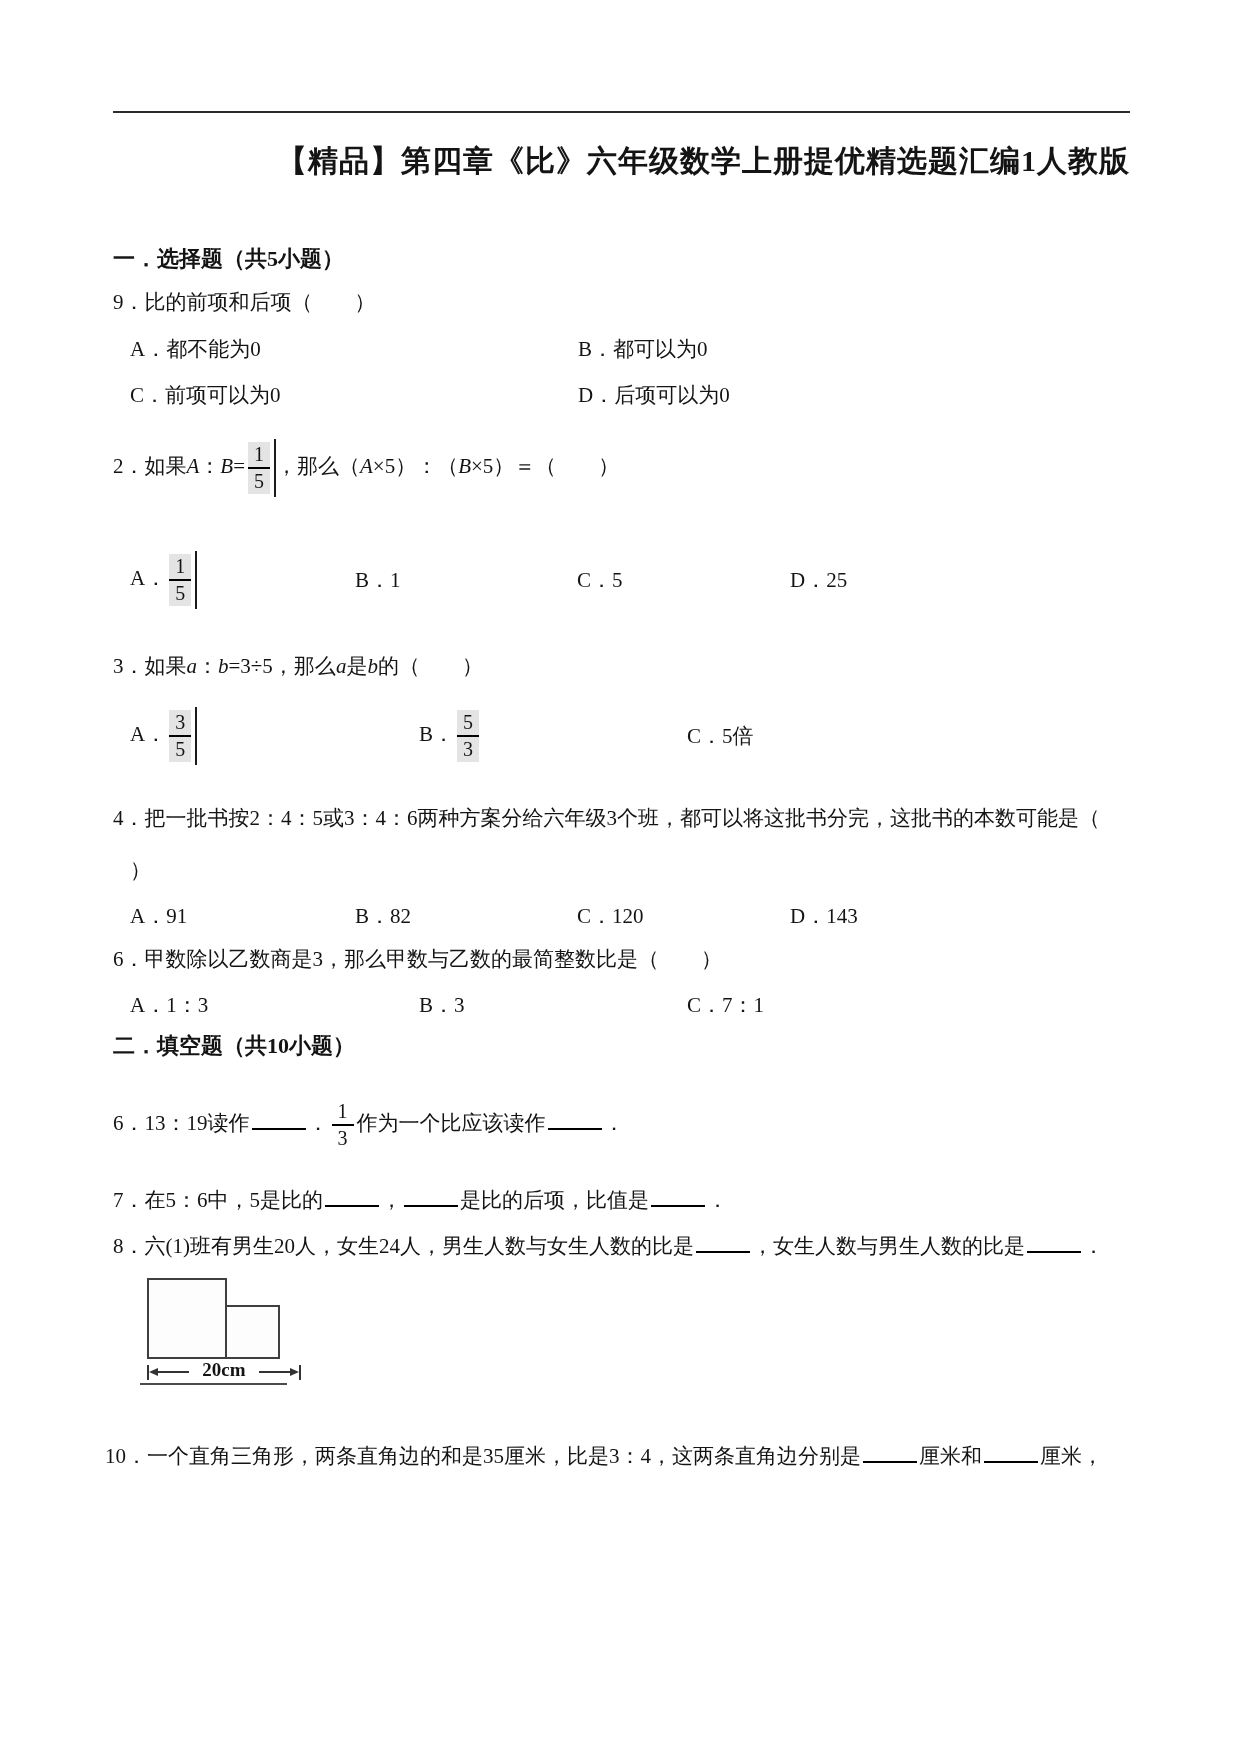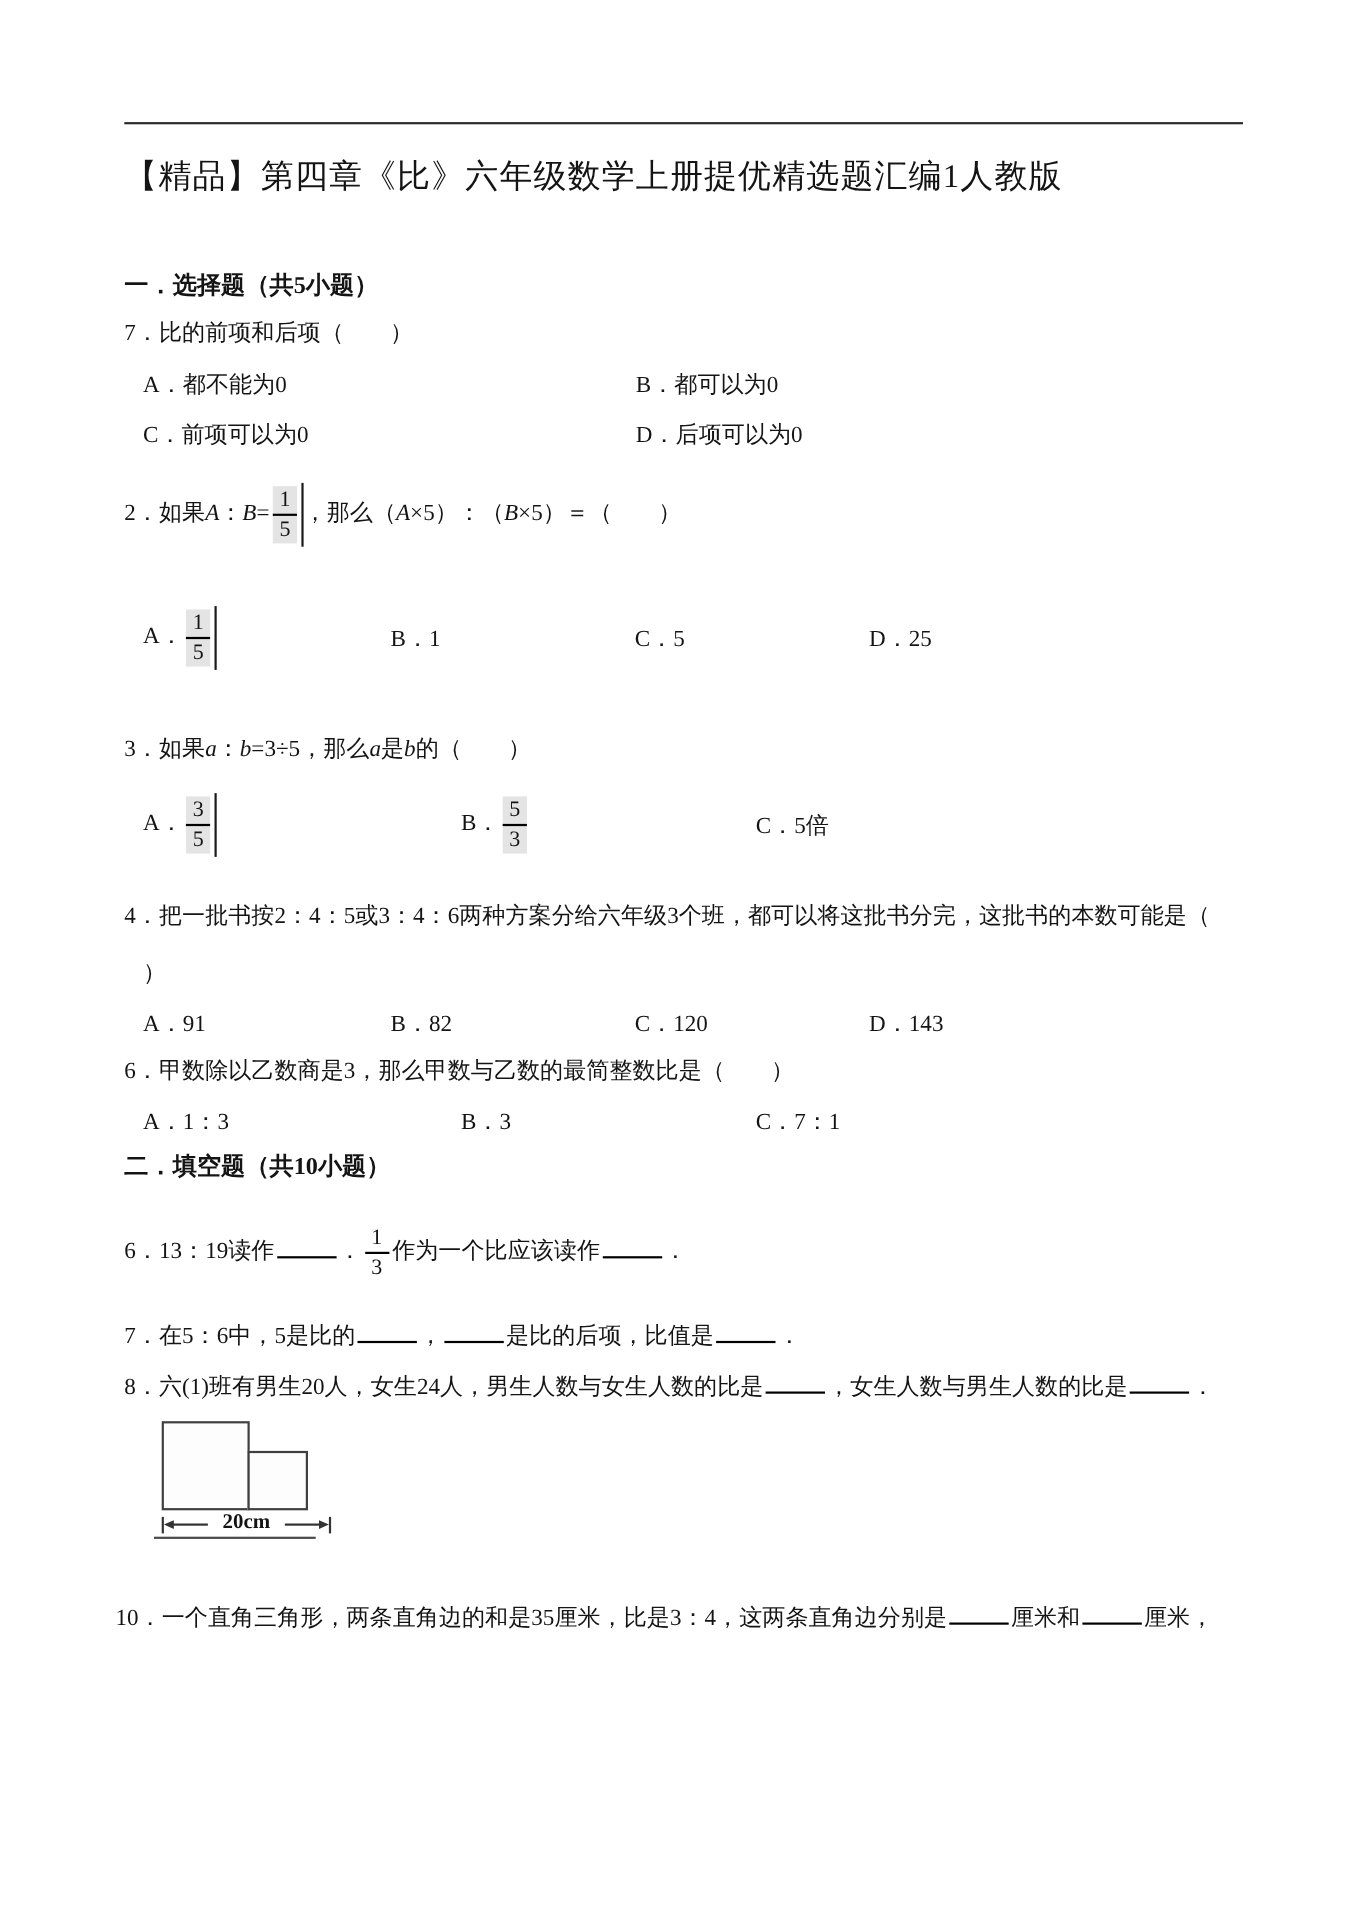--- a/index.html
+++ b/index.html
@@ -3,33 +3,33 @@
 <meta charset="utf-8">
 <style>
   * { margin:0; padding:0; box-sizing:border-box; }
   html,body { background:#888; }
   body { font-family:"Liberation Serif","DejaVu Serif",serif; color:#141414; }
   .page { position:relative; width:1241px; height:1754px; background:#ffffff; margin:0 auto; overflow:hidden; }
   .content { margin-left:113px; margin-right:111px; }
 
   .top-rule { margin-top:111px; width:1017px; border-top:2px solid #2b2b2b; }
 
-  .title { margin-top:26px; text-align:left; font-size:30px; font-weight:normal; line-height:44px; letter-spacing:1px; }
+  .title { margin-top:26px; text-align:right; font-size:30px; font-weight:bold; line-height:44px; letter-spacing:1px; }
 
   .sec-heading { font-size:22px; font-weight:bold; line-height:26px; }
   .sec1 { margin-top:63px; }
   .sec2 { margin-top:16px; }
 
   .q { font-size:21px; line-height:26px; white-space:nowrap; }
   .var { font-style:italic; font-family:"Liberation Serif",serif; }
   .sup { font-size:13px; vertical-align:super; font-style:italic; }
 
   .q1 { margin-top:17px; }
   .q2 { margin-top:32px; }
-  .q3 { margin-top:56px; }
+  .q3 { margin-top:42px; }
   .q4l1 { margin-top:38px; }
   .q4l2 { margin-top:26px; padding-left:17px; }
   .q5 { margin-top:18px; }
   .q6 { margin-top:40px; }
   .q7 { margin-top:36px; }
   .q8l1 { margin-top:20px; }
   .q8l2 { margin-top:26px; padding-left:32px; }
   .q9 { margin-top:18px; }
   .q10l1 { margin-top:58px; margin-left:-8px; }
   .q10l2 { margin-top:26px; padding-left:32px; }
@@ -76,21 +76,21 @@
 
 <div class="page">
   <div class="content">
 
     <div class="top-rule"></div>
 
     <div class="title">【精品】第四章《比》六年级数学上册提优精选题汇编1人教版</div>
 
     <div class="sec-heading sec1">一．选择题（共5小题）</div>
 
-    <div class="q q1">7．比的前项和后项（　　）</div>
+    <div class="q q1">9．比的前项和后项（　　）</div>
     <div class="optrow">
       <span class="opt p1">A．都不能为0</span>
       <span class="opt p2of2">B．都可以为0</span>
     </div>
     <div class="optrow">
       <span class="opt p1">C．前项可以为0</span>
       <span class="opt p2of2">D．后项可以为0</span>
     </div>
 
     <div class="q q2">

